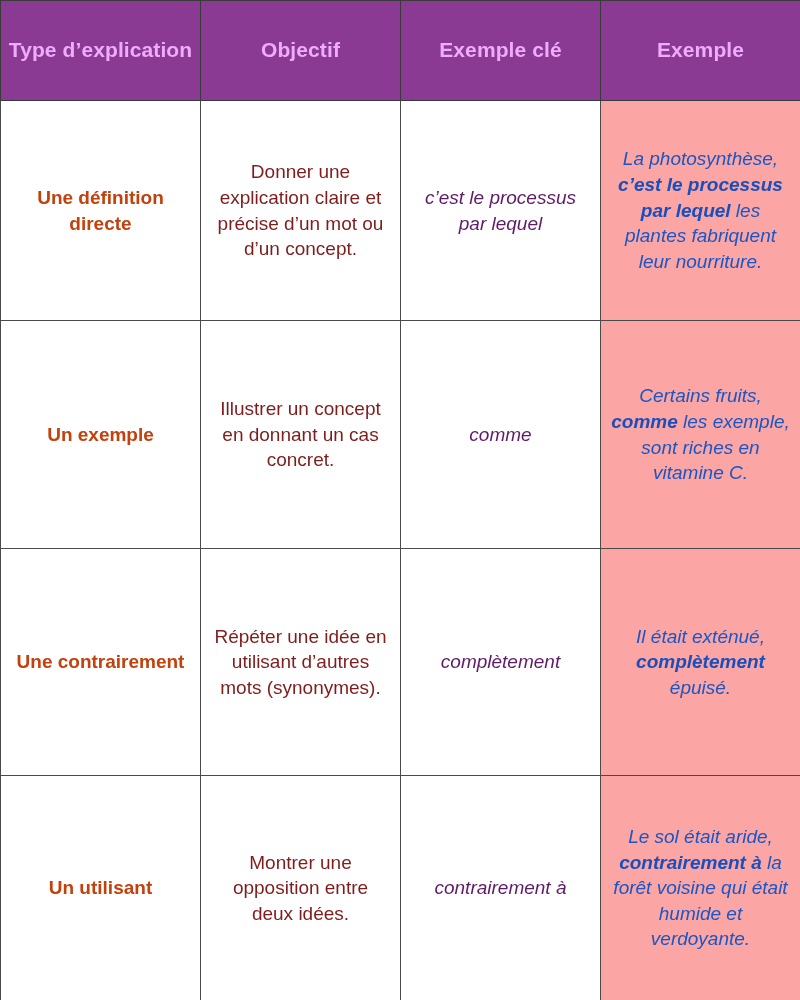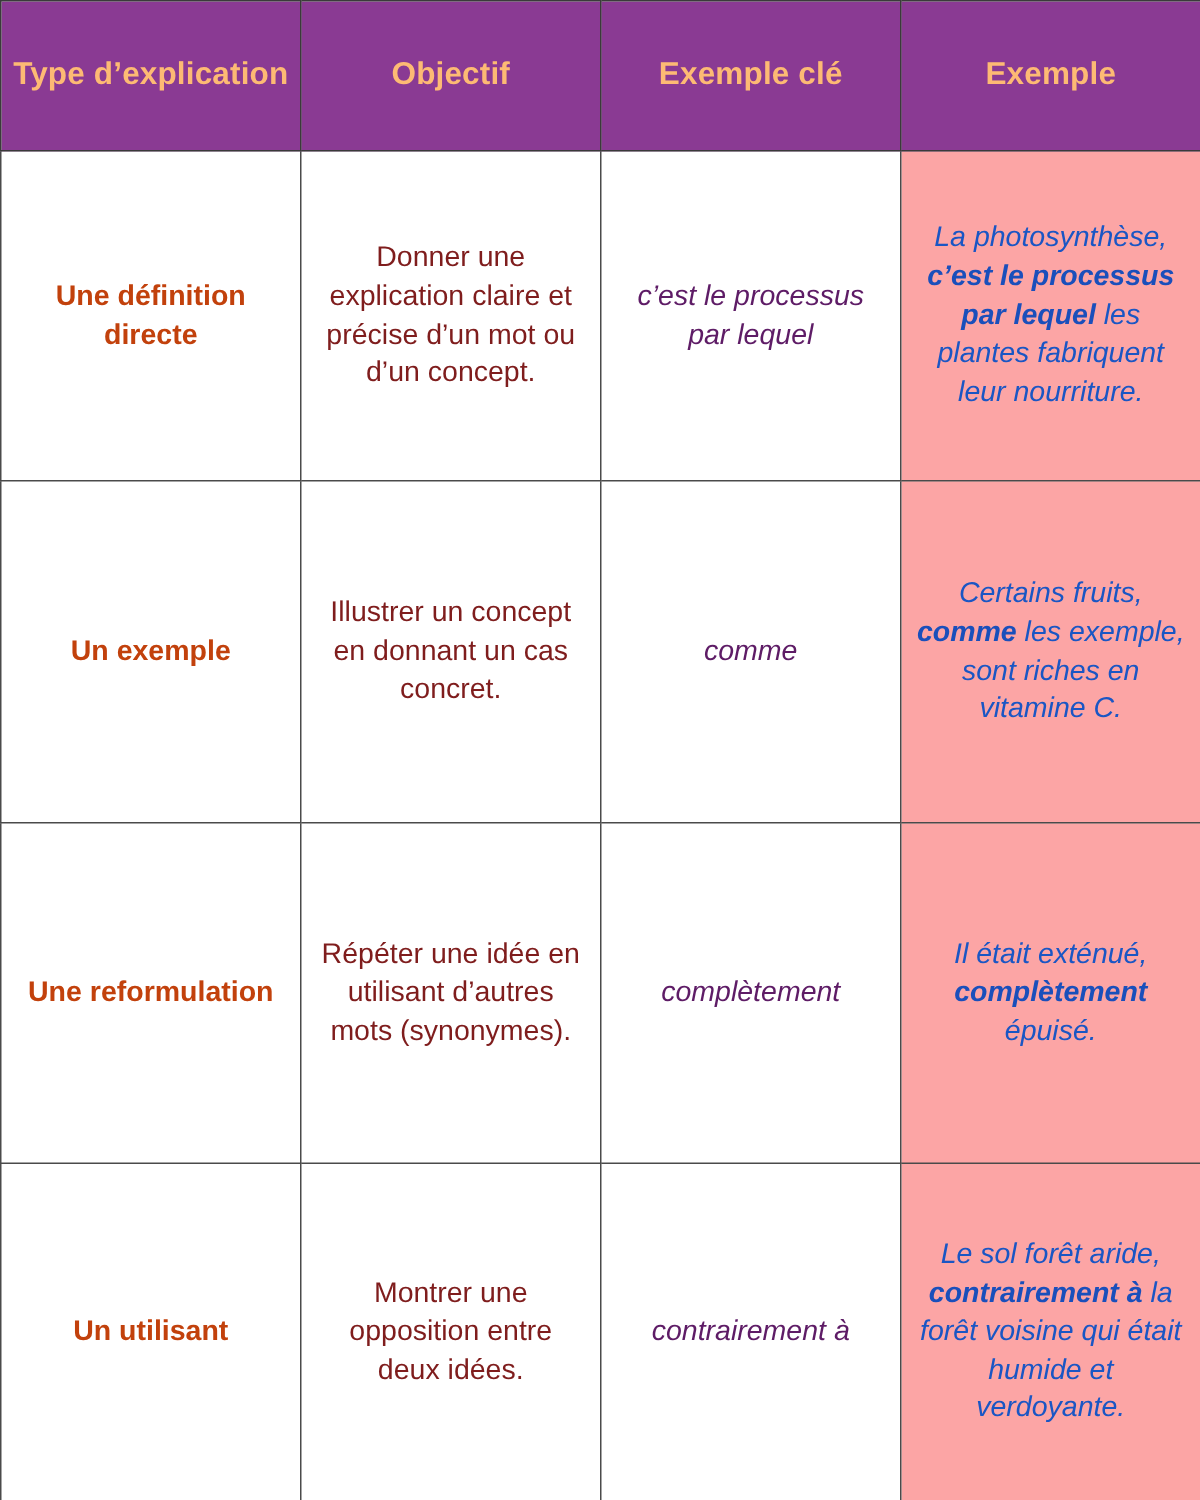--- a/index.html
+++ b/index.html
@@ -29,21 +29,21 @@
     table-layout: fixed;
   }
 
   table.explanation-table col.c { width: 200px; }
 
   
   thead tr.header-row { height: 100px; }
 
   th.header-cell {
     background: #8a3a93;
-    color: #fdba74;
+    color: #f0abfc;
     font-size: 21px;
     font-weight: bold;
     text-align: center;
     vertical-align: middle;
     padding: 4px 6px;
     border: 1px solid #3a3a3a;
     letter-spacing: 0.1px;
     line-height: 1.15;
   }
   th.header-cell:first-child { border-left: 1px solid #3a3a3a; }
@@ -124,26 +124,26 @@
         <td class="cell-cue">c’est le processus par lequel</td>
         <td class="cell-example"><span>La photosynthèse, </span><span class="em">c’est le processus par lequel</span><span> les plantes fabriquent leur nourriture.</span></td>
       </tr>
       <tr class="row-1">
         <td class="cell-type">Un exemple</td>
         <td class="cell-goal">Illustrer un concept en donnant un cas concret.</td>
         <td class="cell-cue">comme</td>
         <td class="cell-example"><span>Certains fruits, </span><span class="em">comme</span><span> les exemple, sont riches en vitamine C.</span></td>
       </tr>
       <tr class="row-2">
-        <td class="cell-type">Une reformulation</td>
+        <td class="cell-type">Une contrairement</td>
         <td class="cell-goal">Répéter une idée en utilisant d’autres mots (synonymes).</td>
         <td class="cell-cue">complètement</td>
         <td class="cell-example"><span>Il était exténué, </span><span class="em">complètement</span><span> épuisé.</span></td>
       </tr>
       <tr class="row-3">
         <td class="cell-type">Un utilisant</td>
         <td class="cell-goal">Montrer une opposition entre deux idées.</td>
         <td class="cell-cue">contrairement à</td>
-        <td class="cell-example"><span>Le sol forêt aride, </span><span class="em">contrairement à</span><span> la forêt voisine qui était humide et verdoyante.</span></td>
+        <td class="cell-example"><span>Le sol était aride, </span><span class="em">contrairement à</span><span> la forêt voisine qui était humide et verdoyante.</span></td>
       </tr>
     </tbody>
   </table>
 </div>
 
 </body></html>

